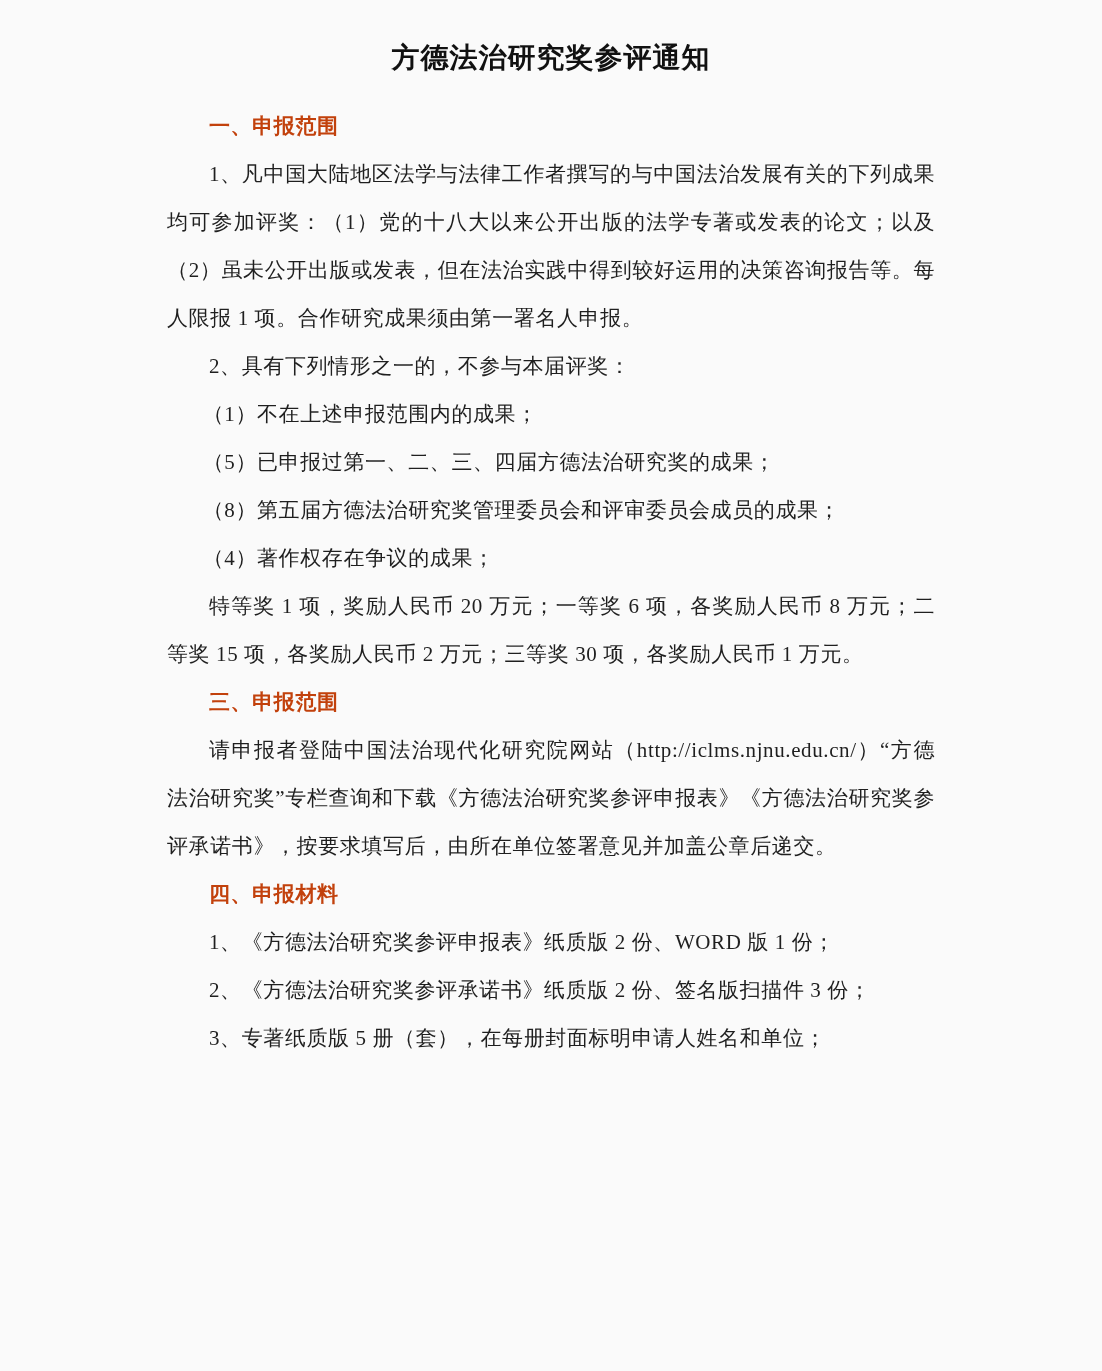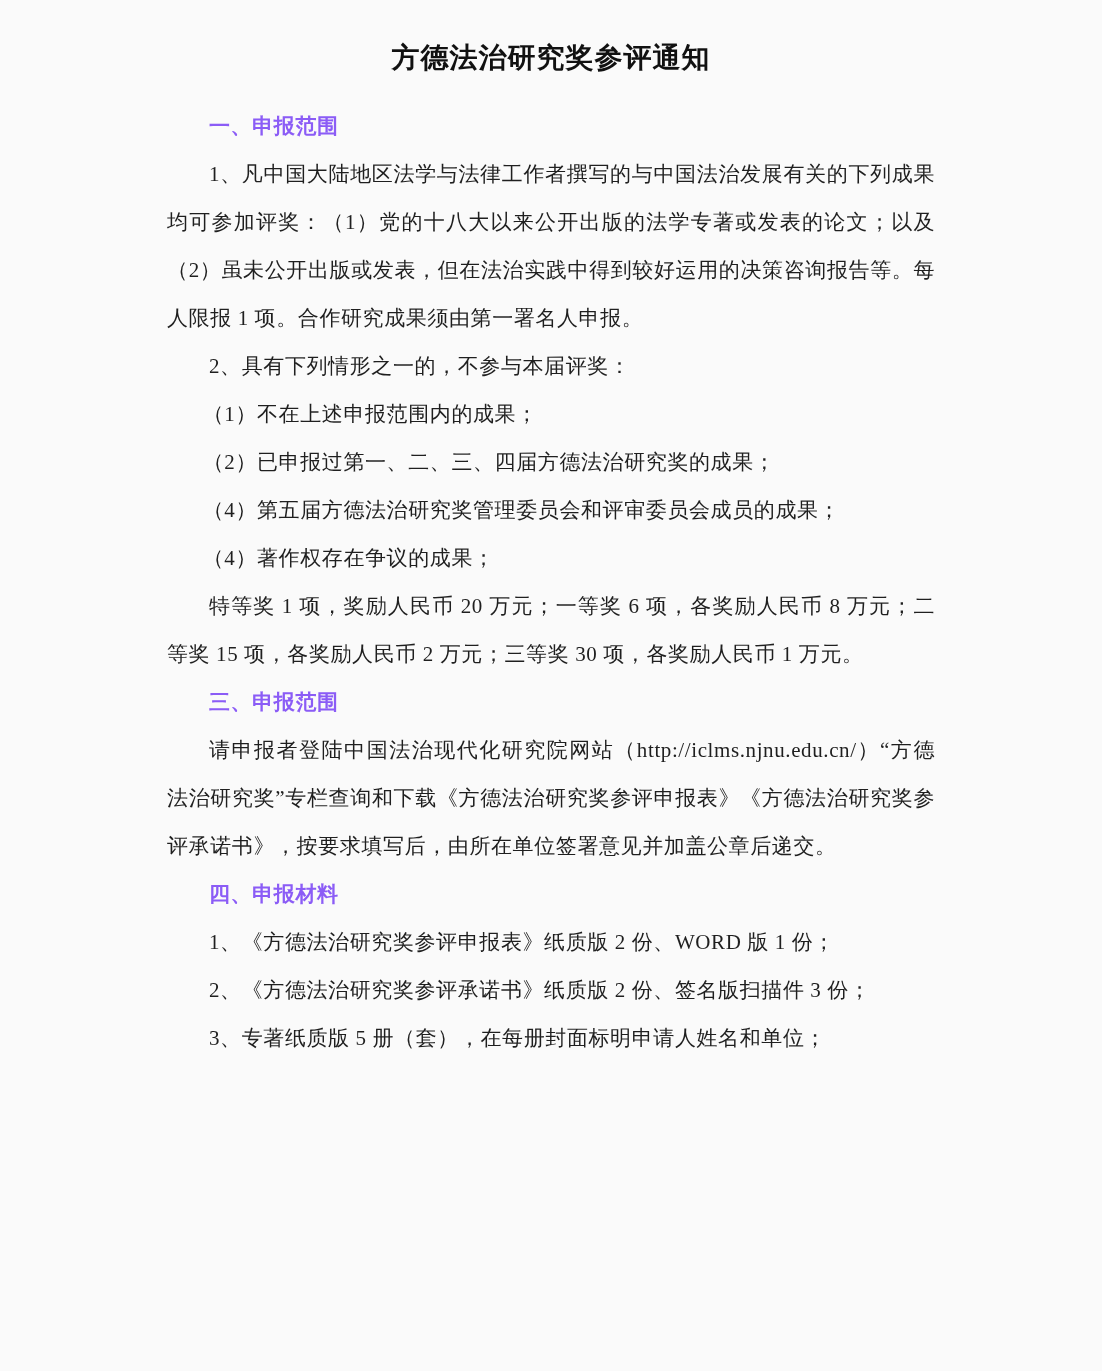--- a/index.html
+++ b/index.html
@@ -39,38 +39,38 @@
   }
   .para.sub {
     text-indent: 1.7em;
   }
   .sec-heading {
     font-size: 21px;
     line-height: 48px;
     font-weight: bold;
     text-indent: 2em;
     letter-spacing: 0.6px;
-    color: #8b5cf6;
+    color: #c2410c;
   }
 </style>
 </head>
 <body style="background: rgb(250, 250, 250);">
 
 <div class="page" style="background: rgb(250, 250, 250); color: rgb(31, 31, 31);">
   <div class="content">
 
     <h1 class="doc-title" style="color: rgb(17, 17, 17);">方德法治研究奖参评通知</h1>
 
 
     <h2 class="sec-heading">一、申报范围</h2>
     <p class="para">1、凡中国大陆地区法学与法律工作者撰写的与中国法治发展有关的下列成果均可参加评奖：（1）党的十八大以来公开出版的法学专著或发表的论文；以及（2）虽未公开出版或发表，但在法治实践中得到较好运用的决策咨询报告等。每人限报 1 项。合作研究成果须由第一署名人申报。</p>
     <p class="para">2、具有下列情形之一的，不参与本届评奖：</p>
     <p class="para sub">（1）不在上述申报范围内的成果；</p>
-    <p class="para sub">（2）已申报过第一、二、三、四届方德法治研究奖的成果；</p>
-    <p class="para sub">（4）第五届方德法治研究奖管理委员会和评审委员会成员的成果；</p>
+    <p class="para sub">（5）已申报过第一、二、三、四届方德法治研究奖的成果；</p>
+    <p class="para sub">（8）第五届方德法治研究奖管理委员会和评审委员会成员的成果；</p>
     <p class="para sub">（4）著作权存在争议的成果；</p>
 
     <p class="para">特等奖 1 项，奖励人民币 20 万元；一等奖 6 项，各奖励人民币 8 万元；二等奖 15 项，各奖励人民币 2 万元；三等奖 30 项，各奖励人民币 1 万元。</p>
 
     <h2 class="sec-heading">三、申报范围</h2>
     <p class="para">请申报者登陆中国法治现代化研究院网站（http://iclms.njnu.edu.cn/）“方德法治研究奖”专栏查询和下载《方德法治研究奖参评申报表》《方德法治研究奖参评承诺书》，按要求填写后，由所在单位签署意见并加盖公章后递交。</p>
 
     <h2 class="sec-heading">四、申报材料</h2>
     <p class="para">1、《方德法治研究奖参评申报表》纸质版 2 份、WORD 版 1 份；</p>
     <p class="para">2、《方德法治研究奖参评承诺书》纸质版 2 份、签名版扫描件 3 份；</p>

